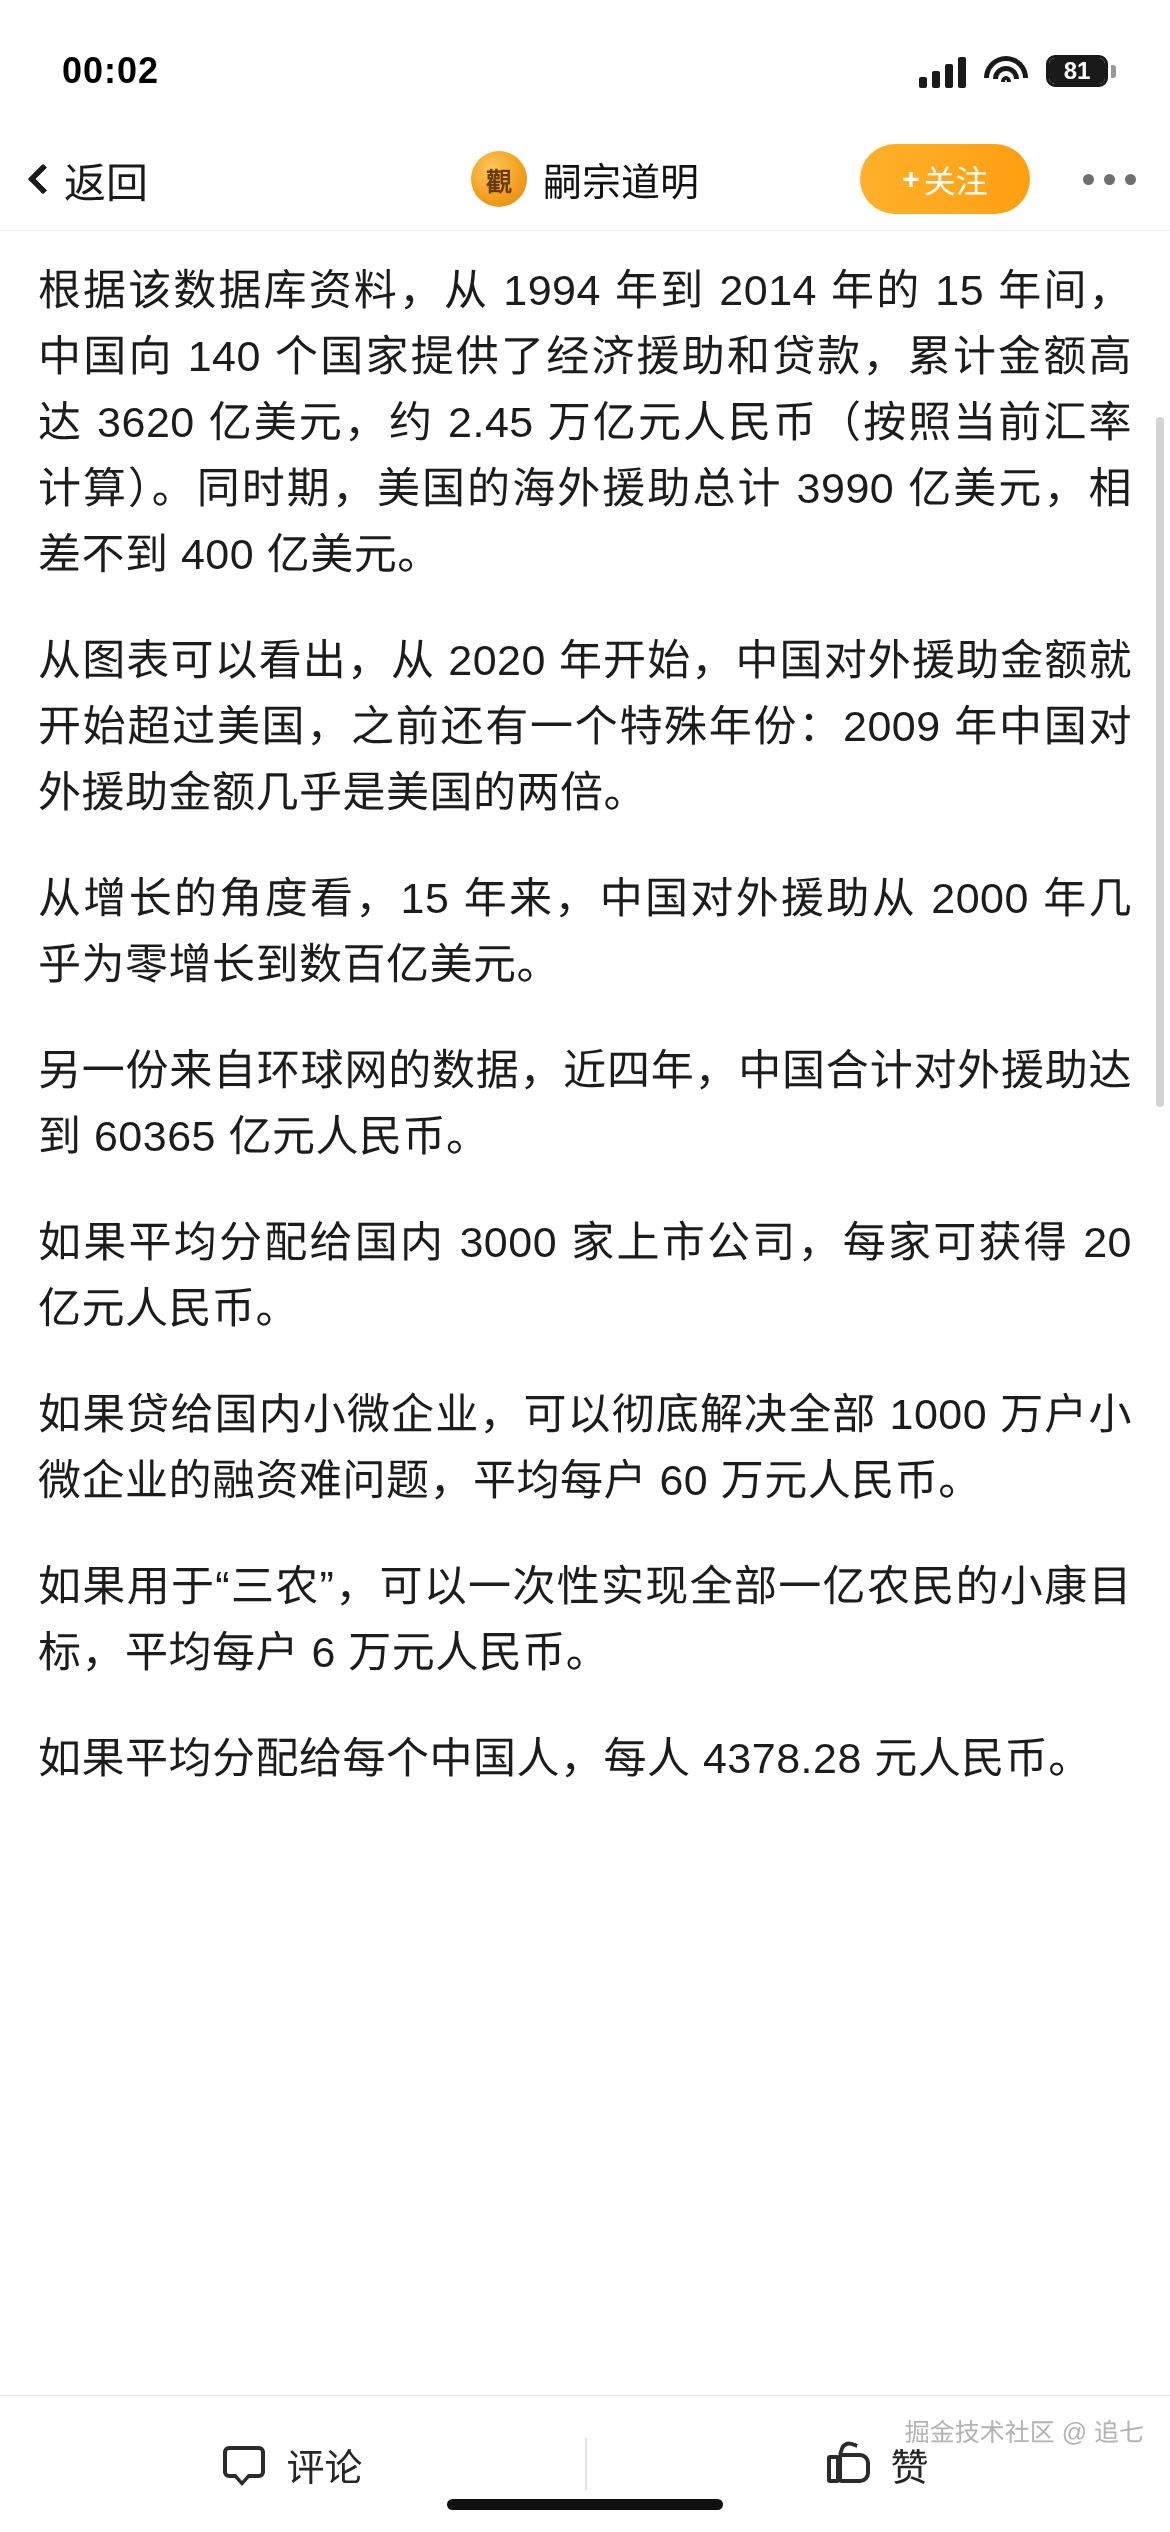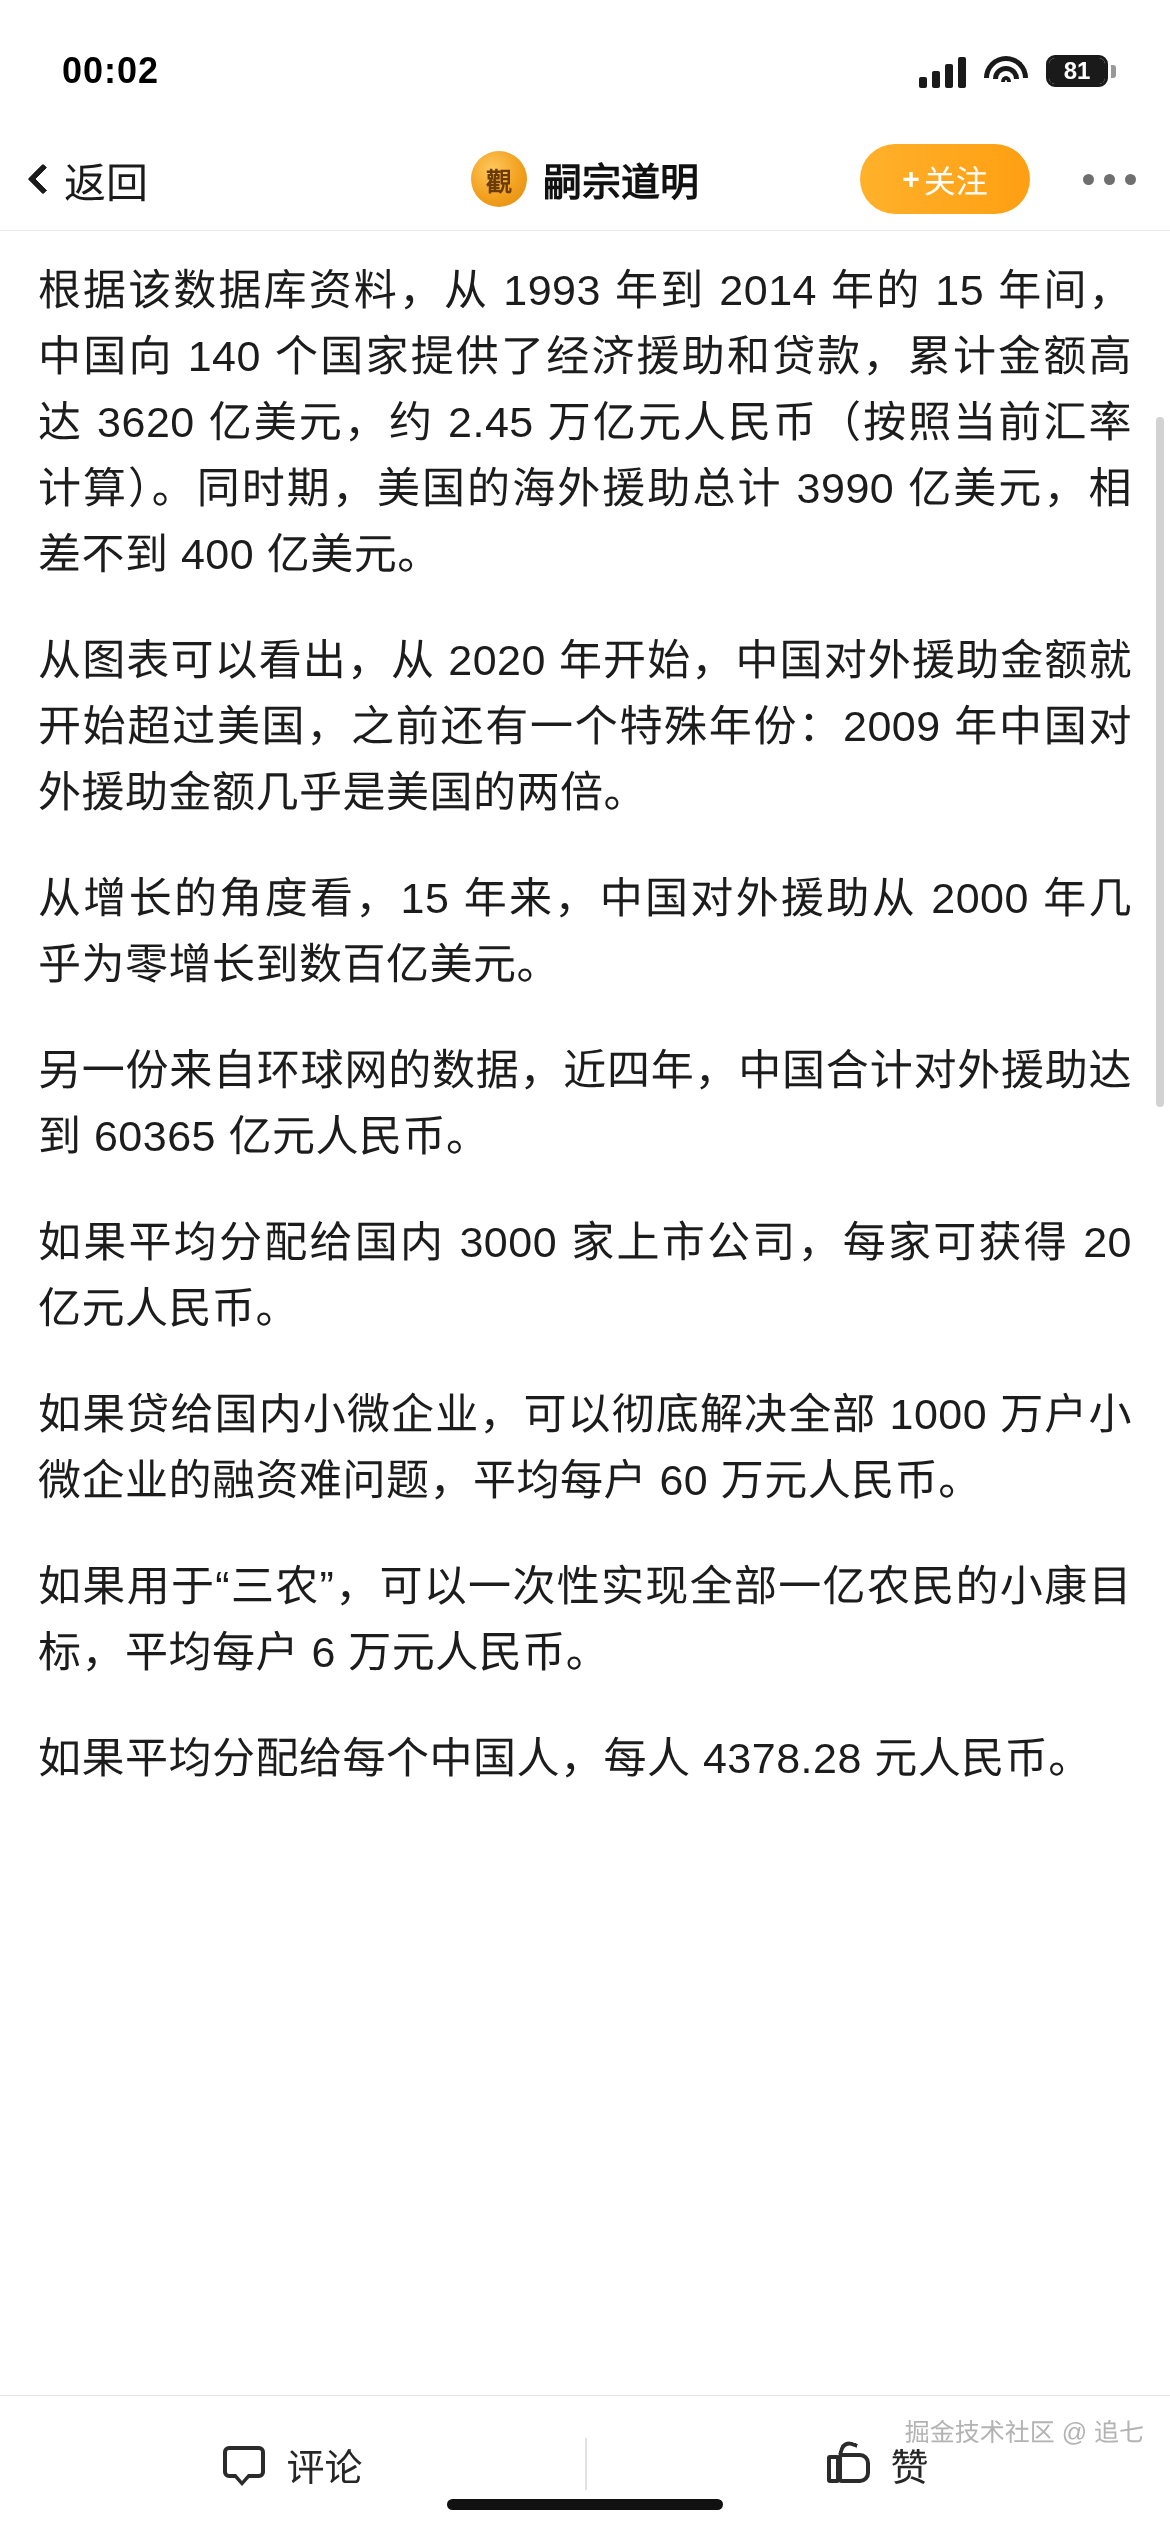--- a/index.html
+++ b/index.html
@@ -82,21 +82,21 @@
     position:absolute; left:50%; transform:translateX(-50%);
   }
   .avatar{
     width:56px; height:56px; border-radius:50%;
     background:radial-gradient(circle at 38% 32%, #ffc75c 0%, #f2a01e 55%, #e08a10 100%);
     display:flex; align-items:center; justify-content:center;
     color:#6b3b05; font-size:26px; font-weight:700;
     font-family:"Liberation Serif","DejaVu Serif",serif;
     overflow:hidden;
   }
-  .nav-title{ font-size:39px; color:#111; font-weight:700; }
+  .nav-title{ font-size:39px; color:#111; font-weight:400; }
 
   .follow-btn{
     position:absolute; right:140px;
     display:flex; align-items:center; justify-content:center; gap:2px;
     background:linear-gradient(90deg,#ffb12b 0%,#ff9f12 100%);
     color:#ffffff; font-size:32px; font-weight:500;
     padding:12px 22px; border-radius:40px; min-width:170px;
     cursor:pointer;
   }
   .follow-plus{ font-size:30px; font-weight:600; margin-right:2px;}
@@ -255,21 +255,21 @@
 
   <div class="more-dots">
     <i></i>
       <i></i>
       <i></i>
   </div>
 </div>
 <div class="nav-sep"></div>
 
 <div class="article">
-  <p class="para">根据该数据库资料，从 1993 年到 2014 年的 15 年间，中国向 140 个国家提供了经济援助和贷款，累计金额高达 3620 亿美元，约 2.45 万亿元人民币（按照当前汇率计算）。同时期，美国的海外援助总计 3990 亿美元，相差不到 400 亿美元。</p>
+  <p class="para">根据该数据库资料，从 1994 年到 2014 年的 15 年间，中国向 140 个国家提供了经济援助和贷款，累计金额高达 3620 亿美元，约 2.45 万亿元人民币（按照当前汇率计算）。同时期，美国的海外援助总计 3990 亿美元，相差不到 400 亿美元。</p>
   <p class="para">从图表可以看出，从 2020 年开始，中国对外援助金额就开始超过美国，之前还有一个特殊年份：2009 年中国对外援助金额几乎是美国的两倍。</p>
   <p class="para">从增长的角度看，15 年来，中国对外援助从 2000 年几乎为零增长到数百亿美元。</p>
   <p class="para">另一份来自环球网的数据，近四年，中国合计对外援助达到 60365 亿元人民币。</p>
   <p class="para">如果平均分配给国内 3000 家上市公司，每家可获得 20 亿元人民币。</p>
   <p class="para">如果贷给国内小微企业，可以彻底解决全部 1000 万户小微企业的融资难问题，平均每户 60 万元人民币。</p>
   <p class="para">如果用于“三农”，可以一次性实现全部一亿农民的小康目标，平均每户 6 万元人民币。</p>
   <p class="para">如果平均分配给每个中国人，每人 4378.28 元人民币。</p>
   <div class="scrollbar"></div>
 </div>
 

